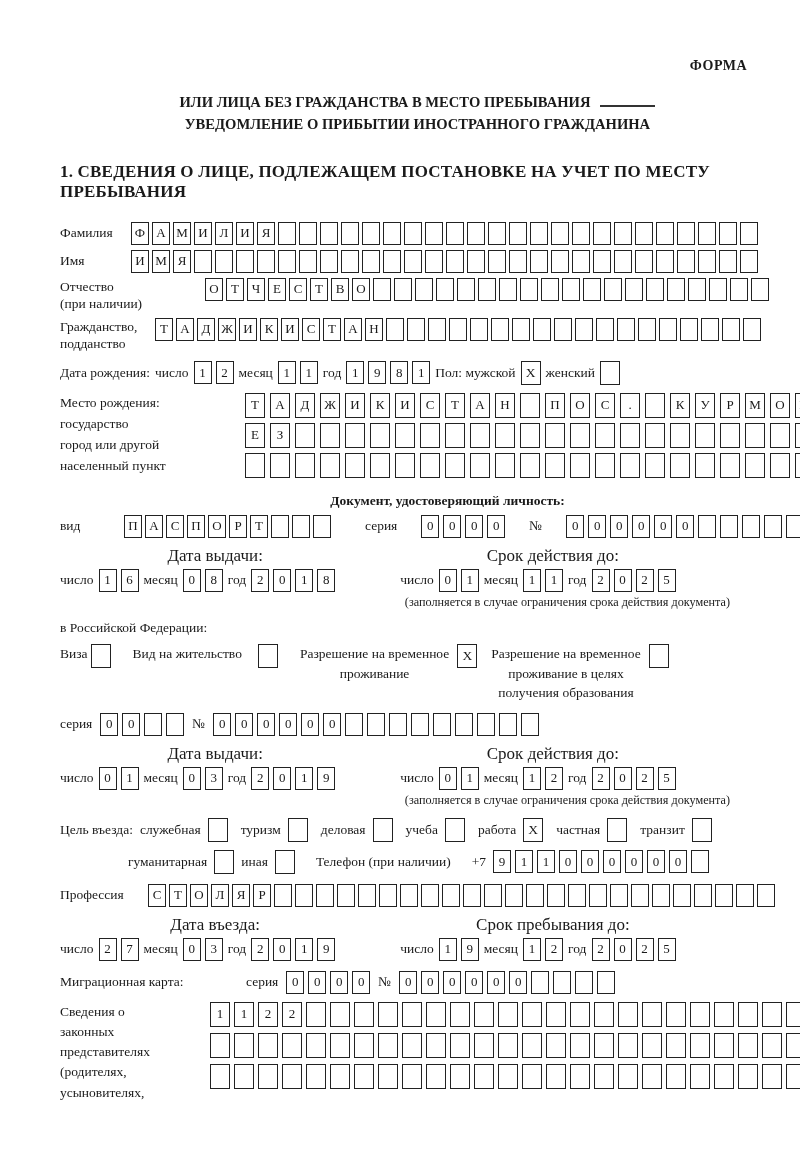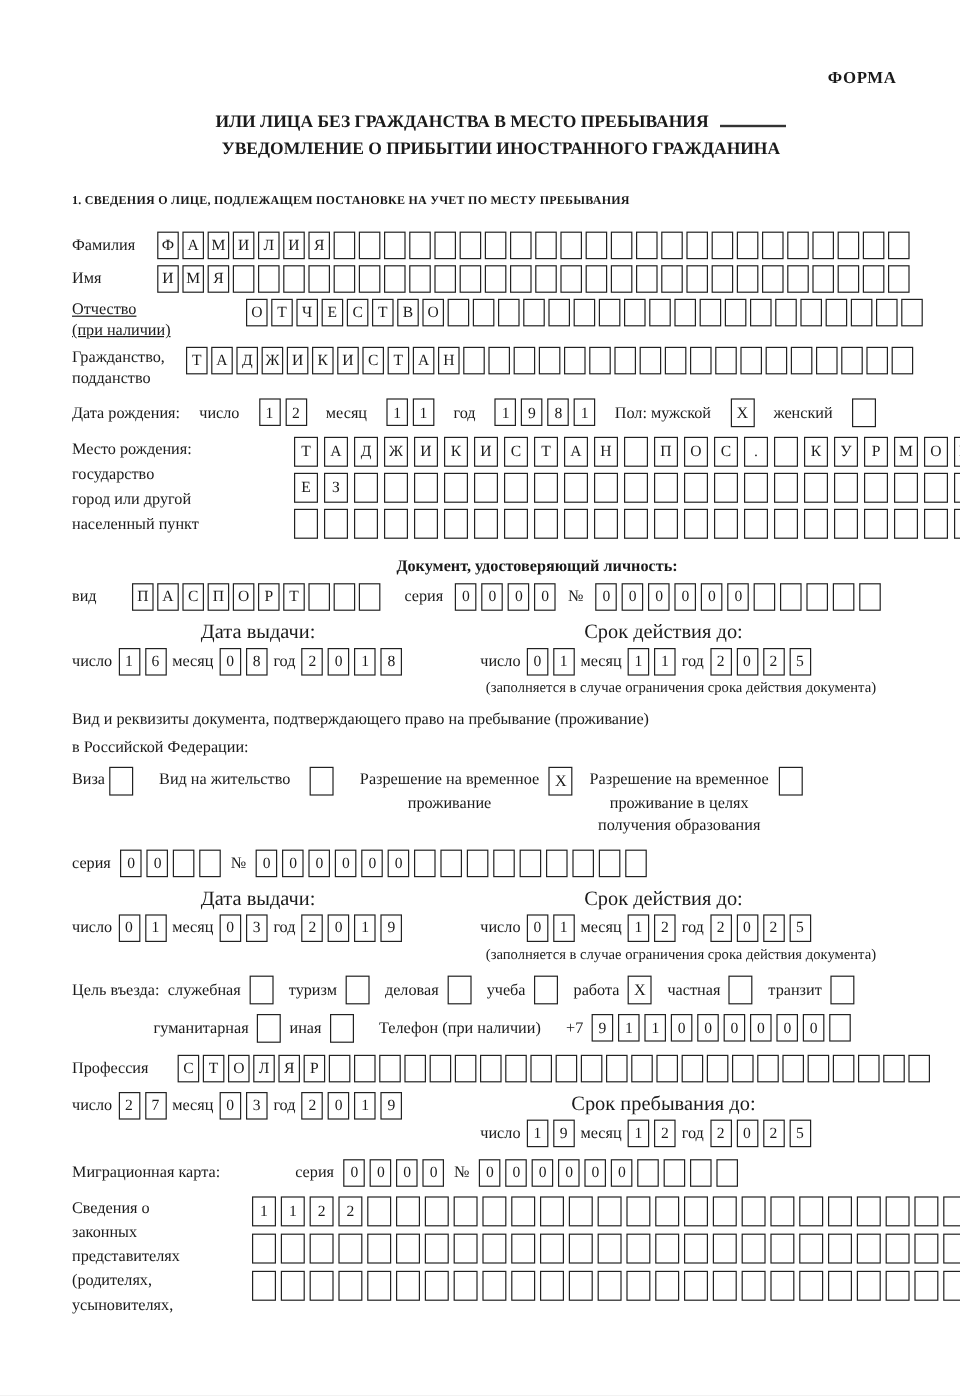--- a/index.html
+++ b/index.html
@@ -9,33 +9,33 @@
     padding:36px 25px 20px 60px;
     font-family:"Liberation Serif","DejaVu Serif",serif;font-size:13.5px;
     overflow:hidden;
   }
   .appendix{margin-left:auto;width:195px;line-height:1.35;font-size:13px;}
   .appendix .small{font-size:12.3px;margin-top:4px;line-height:1.3;}
   .appendix .small2{font-size:12.3px;line-height:1.3;}
   .forma{text-align:right;font-weight:bold;font-size:14px;padding-right:28px;margin-top:22px;letter-spacing:.5px;}
   .title{text-align:center;font-weight:bold;font-size:14.6px;line-height:1.5;margin-top:18px;}
   .blank-line{display:inline-block;width:55px;border-bottom:2px solid #333;margin-left:10px;}
-  .section-title{font-weight:bold;font-size:10px;margin-top:26px;margin-bottom:20px;letter-spacing:.2px;}
+  .section-title{font-weight:bold;font-size:17px;margin-top:26px;margin-bottom:20px;letter-spacing:.2px;}
 
   .row{display:flex;align-items:center;margin-bottom:5px;}
   .lbl{font-size:13.5px;flex:none;}
   .boxes{display:inline-flex;gap:3px;flex:none;}
   .cbox{box-sizing:border-box;flex:none;width:18px;height:23px;border:1.7px solid #222;
         display:inline-flex;align-items:center;justify-content:center;font-size:13px;background:#fff;}
   .boxes.wide{gap:5px;}
   .boxes.wide .cbox{width:20px;height:25px;}
   .chk{box-sizing:border-box;flex:none;width:20px;height:24px;border:1.7px solid #222;
        display:inline-flex;align-items:center;justify-content:center;font-size:13.5px;background:#fff;}
 
-  .lw71{width:71px;} .lw145{width:145px;text-decoration:underline;} .lw95{width:95px;}
+  .lw71{width:71px;} .lw145{width:145px;} .lw95{width:95px;}
   .two-line{line-height:1.3;}
 
   .bp-block{display:flex;align-items:flex-start;margin-bottom:6px;}
   .bp-labels{width:138px;line-height:1.55;flex:none;}
   .bp-rows .boxes{margin-bottom:5px;display:flex;}
 
   .doc-head{text-align:center;font-weight:bold;font-size:13.5px;margin:10px 0 6px 60px;}
 
   .datecols{display:flex;margin-top:8px;margin-bottom:2px;}
   .datecol{flex:none;}
@@ -214,21 +214,21 @@
         <span class="cbox"></span>
         <span class="cbox"></span>
         <span class="cbox"></span>
         <span class="cbox"></span>
         <span class="cbox"></span>
         <span class="cbox"></span>
         <span class="cbox"></span>
       </span>
   </div>
 
-  <div class="row mt8" style="gap:16px;">
+  <div class="row mt8" style="gap:5px;">
     <span class="lbl">Дата рождения:</span>
     <span class="lbl">число</span>
     <span class="boxes" style="gap:4px;">
         <span class="cbox">1</span>
         <span class="cbox">2</span>
       </span>
     <span class="lbl">месяц</span>
     <span class="boxes" style="gap:4px;">
         <span class="cbox">1</span>
         <span class="cbox">1</span>
@@ -329,21 +329,21 @@
           <span class="cbox"></span>
           <span class="cbox"></span>
           <span class="cbox"></span>
           <span class="cbox"></span>
           <span class="cbox"></span>
         </div>
     </div>
   </div>
 
   <div class="doc-head">Документ, удостоверяющий личность:</div>
-  <div class="row" style="gap:10px;">
+  <div class="row" style="gap:24px;">
     <span class="lbl" style="width:40px;">вид</span>
     <span class="boxes">
         <span class="cbox">П</span>
         <span class="cbox">А</span>
         <span class="cbox">С</span>
         <span class="cbox">П</span>
         <span class="cbox">О</span>
         <span class="cbox">Р</span>
         <span class="cbox">Т</span>
         <span class="cbox"></span>
@@ -414,21 +414,20 @@
             <span class="cbox">2</span>
             <span class="cbox">0</span>
             <span class="cbox">2</span>
             <span class="cbox">5</span>
           </span>
       </div>
     </div>
   </div>
   <div class="note-right">(заполняется в случае ограничения срока действия документа)</div>
 
-  <div class="txt-line">Вид и реквизиты документа, подтверждающего право на пребывание (проживание)</div>
   <div class="txt-line">в Российской Федерации:</div>
 
   <div class="opt-row">
     <div class="opt-label">Виза</div>
     <span class="chk" style="margin-right:22px;margin-left:3px;"></span>
     <div class="opt-label">Вид на жительство</div>
     <span class="chk" style="margin-right:22px;margin-left:16px;"></span>
     <div class="opt-label center">
       <div>Разрешение на временное</div>
       <div>проживание</div>
@@ -588,20 +587,21 @@
         <span class="cbox"></span>
         <span class="cbox"></span>
         <span class="cbox"></span>
         <span class="cbox"></span>
         <span class="cbox"></span>
       </span>
   </div>
 
   <div class="datecols">
     <div class="datecol" style="margin-left:35px;">
+      <div class="datetitle">Дата въезда:</div>
       <div class="dategrp" style="margin-left:-35px;">
         <span class="lbl">число</span>
         <span class="boxes">
             <span class="cbox">2</span>
             <span class="cbox">7</span>
           </span>
         <span class="lbl">месяц</span>
         <span class="boxes">
             <span class="cbox">0</span>
             <span class="cbox">3</span>

